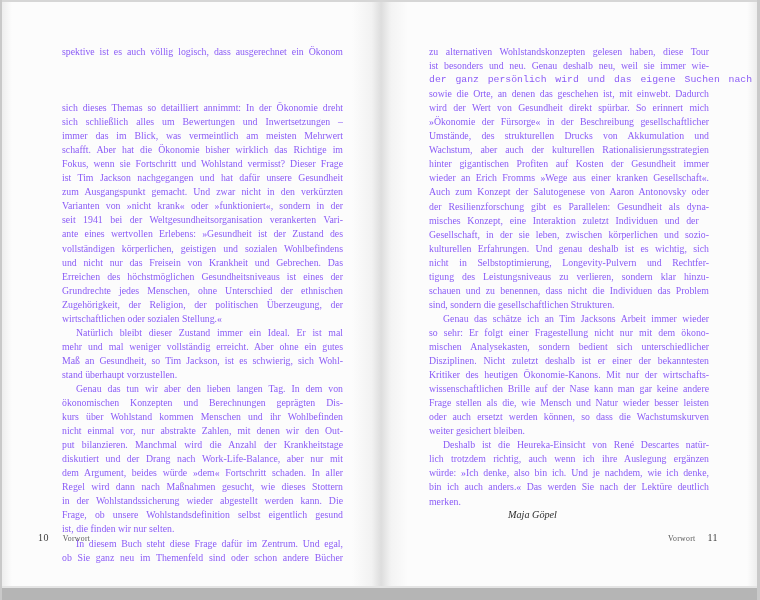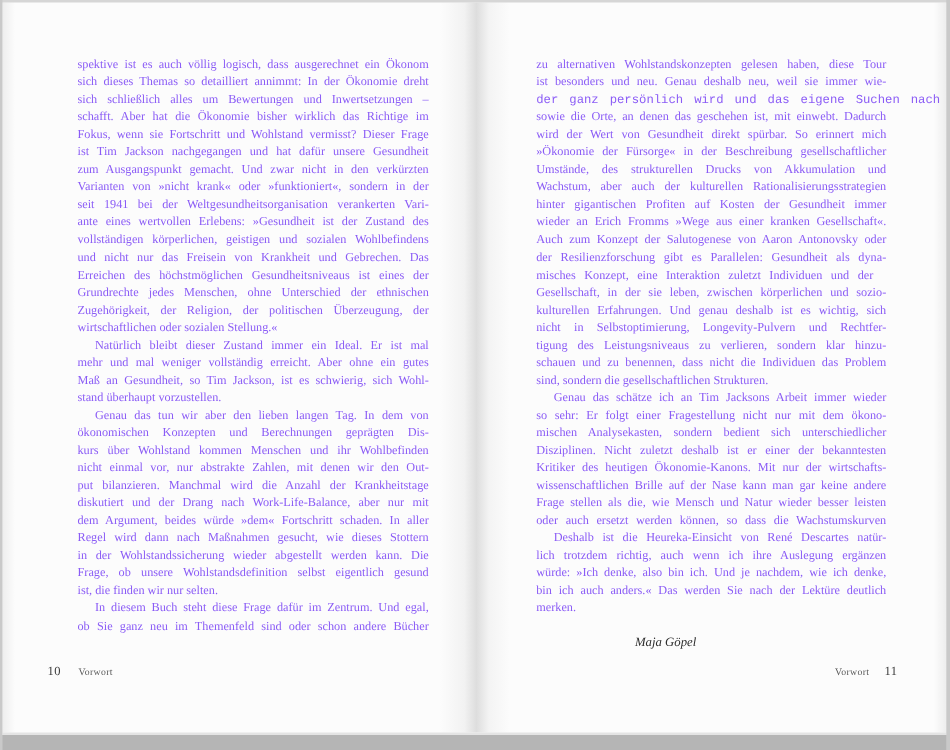--- a/index.html
+++ b/index.html
@@ -61,22 +61,23 @@
   .flabel { font-size: 7.8px; color: #565656; letter-spacing: 0.3px; }
 </style>
 </head>
 <body>
 
 <div class="photo">
 
   <div class="page page-left">
     <div class="textblock">
         <div class="line" style="word-spacing: 2.502px;">spektive ist es auch völlig logisch, dass ausgerechnet ein Ökonom</div>
-        <div class="line" style="word-spacing: 2.493px;">sich dieses Themas so detailliert annimmt: In der Ökonomie dreht</div>
+        <div class="line" style="word-spacing: 2.493px; margin-top: 42px;">sich dieses Themas so detailliert annimmt: In der Ökonomie dreht</div>
         <div class="line" style="word-spacing: 5.513px;">sich schließlich alles um Bewertungen und Inwertsetzungen –</div>
+        <div class="line" style="word-spacing: 5.367px;">immer das im Blick, was vermeintlich am meisten Mehrwert</div>
         <div class="line" style="word-spacing: 3.611px;">schafft. Aber hat die Ökonomie bisher wirklich das Richtige im</div>
         <div class="line" style="word-spacing: 2.559px;">Fokus, wenn sie Fortschritt und Wohlstand vermisst? Dieser Frage</div>
         <div class="line" style="word-spacing: 3.971px;">ist Tim Jackson nachgegangen und hat dafür unsere Gesundheit</div>
         <div class="line" style="word-spacing: 3.666px;">zum Ausgangspunkt gemacht. Und zwar nicht in den verkürzten</div>
         <div class="line" style="word-spacing: 3.803px;">Varianten von »nicht krank« oder »funktioniert«, sondern in der</div>
         <div class="line" style="word-spacing: 5.065px;">seit 1941 bei der Weltgesundheitsorganisation verankerten Vari-</div>
         <div class="line" style="word-spacing: 3.77px;">ante eines wertvollen Erlebens: »Gesundheit ist der Zustand des</div>
         <div class="line" style="word-spacing: 4.591px;">vollständigen körperlichen, geistigen und sozialen Wohlbefindens</div>
         <div class="line" style="word-spacing: 4.257px;">und nicht nur das Freisein von Krankheit und Gebrechen. Das</div>
         <div class="line" style="word-spacing: 4.661px;">Erreichen des höchstmöglichen Gesundheitsniveaus ist eines der</div>
@@ -129,20 +130,21 @@
         <div class="line" style="word-spacing: 2.814px;">schauen und zu benennen, dass nicht die Individuen das Problem</div>
         <div class="line pend">sind, sondern die gesellschaftlichen Strukturen.</div>
         <div class="line indent" style="word-spacing: 3.104px;">Genau das schätze ich an Tim Jacksons Arbeit immer wieder</div>
         <div class="line" style="word-spacing: 3.675px;">so sehr: Er folgt einer Fragestellung nicht nur mit dem ökono-</div>
         <div class="line" style="word-spacing: 6.594px;">mischen Analysekasten, sondern bedient sich unterschiedlicher</div>
         <div class="line" style="word-spacing: 4.361px;">Disziplinen. Nicht zuletzt deshalb ist er einer der bekanntesten</div>
         <div class="line" style="word-spacing: 3.152px;">Kritiker des heutigen Ökonomie-Kanons. Mit nur der wirtschafts-</div>
         <div class="line" style="word-spacing: 2.366px;">wissenschaftlichen Brille auf der Nase kann man gar keine andere</div>
         <div class="line" style="word-spacing: 2.345px;">Frage stellen als die, wie Mensch und Natur wieder besser leisten</div>
         <div class="line" style="word-spacing: 3.664px;">oder auch ersetzt werden können, so dass die Wachstumskurven</div>
+        <div class="line pend">weiter gesichert bleiben.</div>
         <div class="line indent" style="word-spacing: 4.411px;">Deshalb ist die Heureka-Einsicht von René Descartes natür-</div>
         <div class="line" style="word-spacing: 4.859px;">lich trotzdem richtig, auch wenn ich ihre Auslegung ergänzen</div>
         <div class="line" style="word-spacing: 2.379px;">würde: »Ich denke, also bin ich. Und je nachdem, wie ich denke,</div>
         <div class="line" style="word-spacing: 3px;">bin ich auch anders.« Das werden Sie nach der Lektüre deutlich</div>
         <div class="line pend">merken.</div>
       </div>
     <div class="signature">Maja Göpel</div>
     <div class="footer footer-right">
       <span class="flabel">Vorwort</span>
       <span class="pnum">11</span>

